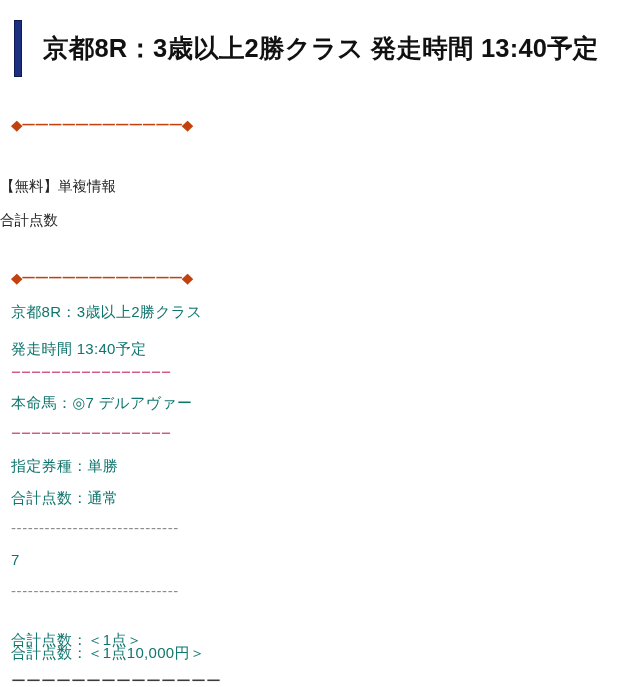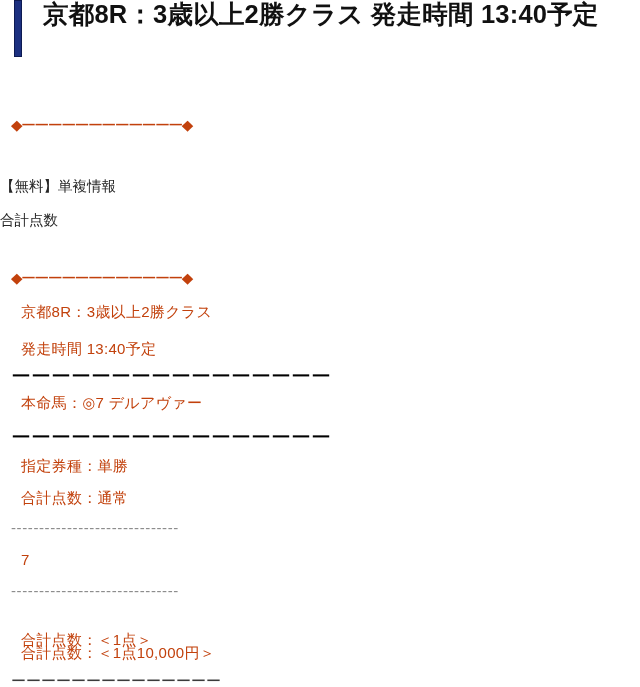--- a/index.html
+++ b/index.html
@@ -19,21 +19,21 @@
   }
 
   
   .page-header {
     position: absolute;
     left: 0;
     top: 0;
     width: 568px;
     height: 96px;
     display: flex;
-    align-items: flex-start;
+    align-items: center;
   }
   .title-accent-bar {
     width: 8px;
     height: 57px;
     margin-left: 14px;
     background: #1c3080;
     border: 1px solid #0d1a52;
     box-sizing: border-box;
     flex: 0 0 auto;
   }
@@ -80,46 +80,45 @@
     color: #262626;
     line-height: 1;
     white-space: nowrap;
   }
   .promo-1 { top: 83px; }
   .promo-2 { top: 117px; }
 
   
   .info-line {
     position: absolute;
-    left: 21px;
+    left: 11px;
     font-size: 15px;
-    color: #c2410c;
+    color: #0f766e;
     line-height: 1;
     white-space: nowrap;
     letter-spacing: 0.3px;
   }
   .l-race     { top: 208px; }
   .l-post     { top: 245px; }
   .l-honmei   { top: 299px; }
   .l-kenshu   { top: 362px; }
   .l-houshiki { top: 394px; }
   .l-number   { top: 456px; }
   .l-total    { top: 517px; margin-top: 19px; }
   .l-invest   { top: 549px; }
 
   
   .dash-rule {
     position: absolute;
     left: 11px;
-    font-size: 20px;
+    font-size: 10px;
     letter-spacing: 0px;
-    color: #000000;
+    color: #be185d;
     line-height: 1;
     white-space: nowrap;
-    font-family: Liberation Mono, monospace;
   }
   .dash-rule-1 { top: 272px; }
   .dash-rule-2 { top: 333px; }
 
   
   .hyphen-rule {
     position: absolute;
     left: 11px;
     font-size: 15px;
     color: #8d8d8d;

